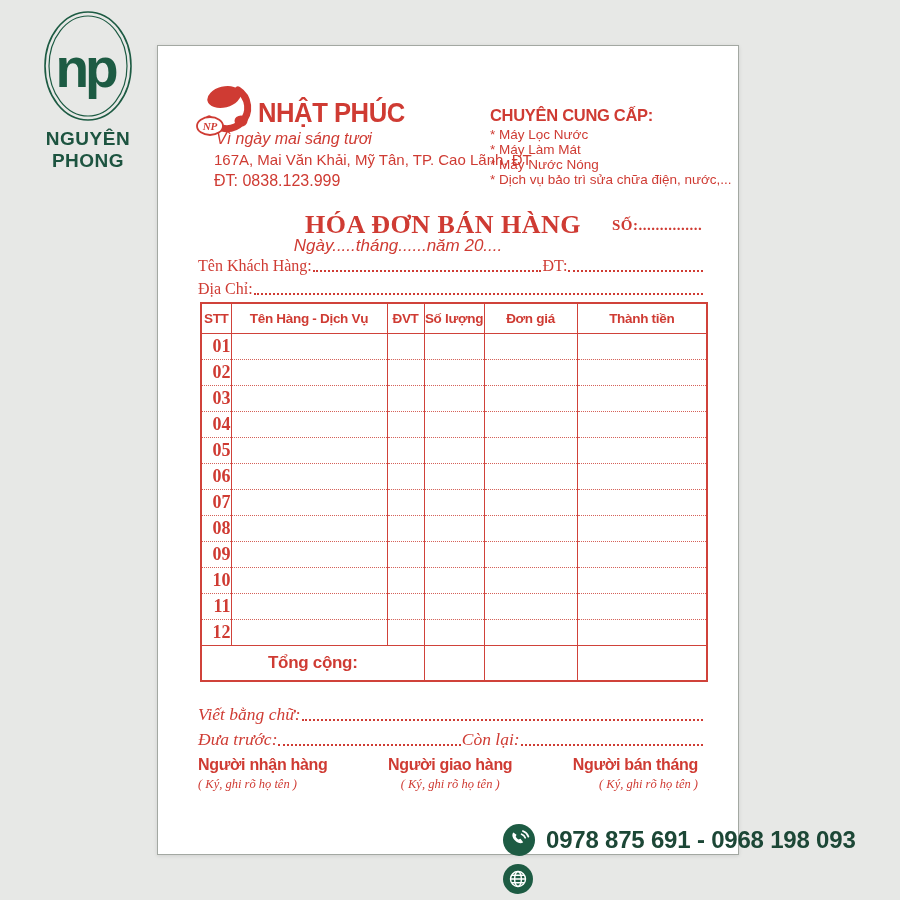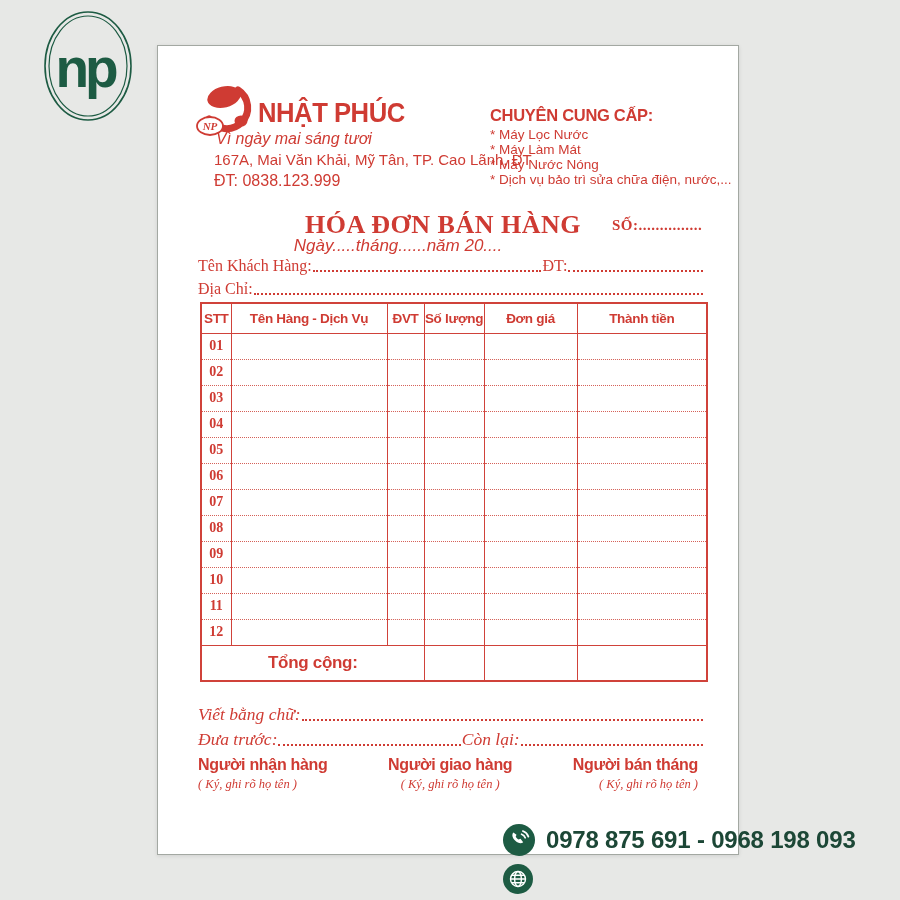--- a/index.html
+++ b/index.html
@@ -59,22 +59,22 @@
   .inv-table{position:absolute;left:42px;top:256px;width:506px;border-collapse:collapse;table-layout:fixed;}
   .inv-table th{
     border:1.5px solid var(--red-border);height:30px;
     font-size:13.5px;font-weight:bold;color:var(--red);letter-spacing:-.3px;
     padding:0;white-space:nowrap;overflow:hidden;
   }
   .inv-table td{border-left:1.5px solid var(--red-border);border-right:1.5px solid var(--red-border);}
   .inv-table tbody td{border-top:1px dotted #d56058;height:26px;}
   .inv-table tbody tr:first-child td{border-top:none;}
   .inv-table .stt{
-    text-align:center;font-family:"Liberation Serif",serif;font-weight:bold;
-    font-size:14px;color:var(--red);
+    text-align:right;font-family:"Liberation Serif",serif;font-weight:bold;
+    font-size:18px;color:var(--red);
   }
   .inv-table tfoot td{border:1.5px solid var(--red-border);height:36px;}
   .inv-table .total-lbl{
     text-align:center;font-size:17px;font-weight:bold;color:var(--red);letter-spacing:-.3px;margin-left:24px;
   }
   .inv-table{border:2px solid var(--red-border);}
   
   .words{left:40px;top:659px;width:506px;font-style:italic;font-size:17.5px;}
   .adv{left:40px;top:684px;width:506px;font-style:italic;font-size:17.5px;}
   
@@ -97,20 +97,21 @@
 <body>
 
 <div class="wm">
   <div class="wm-oval">
     <svg width="160" height="116" viewBox="0 0 160 116">
       <ellipse cx="80" cy="58" rx="43" ry="54" fill="none" stroke="#1d5b43" stroke-width="1.6"></ellipse>
       <ellipse cx="80" cy="58" rx="39" ry="50" fill="none" stroke="#1d5b43" stroke-width="1.2"></ellipse>
     </svg>
     <div class="wm-np">np</div>
   </div>
+  <div class="wm-brand">NGUYÊN PHONG</div>
 </div>
 
 <div class="paper">
 
   <svg class="abs" style="left:38px;top:38px;" width="64" height="58" viewBox="0 0 64 58">
     <path d="M42 6 A 21 21 0 1 1 13 35" fill="none" stroke="#cf3b33" stroke-width="7" stroke-linecap="round"></path>
     <ellipse cx="28" cy="13" rx="17" ry="10.5" fill="#cf3b33" transform="rotate(-14 28 13)"></ellipse>
     <ellipse cx="45" cy="37" rx="6.5" ry="5.5" fill="#cf3b33"></ellipse>
     <ellipse cx="14" cy="42" rx="13" ry="9" fill="#fff" stroke="#cf3b33" stroke-width="1.8"></ellipse>
     <text x="14" y="46" text-anchor="middle" font-family="Liberation Serif,serif" font-style="italic" font-weight="bold" font-size="11" fill="#cf3b33">NP</text>

